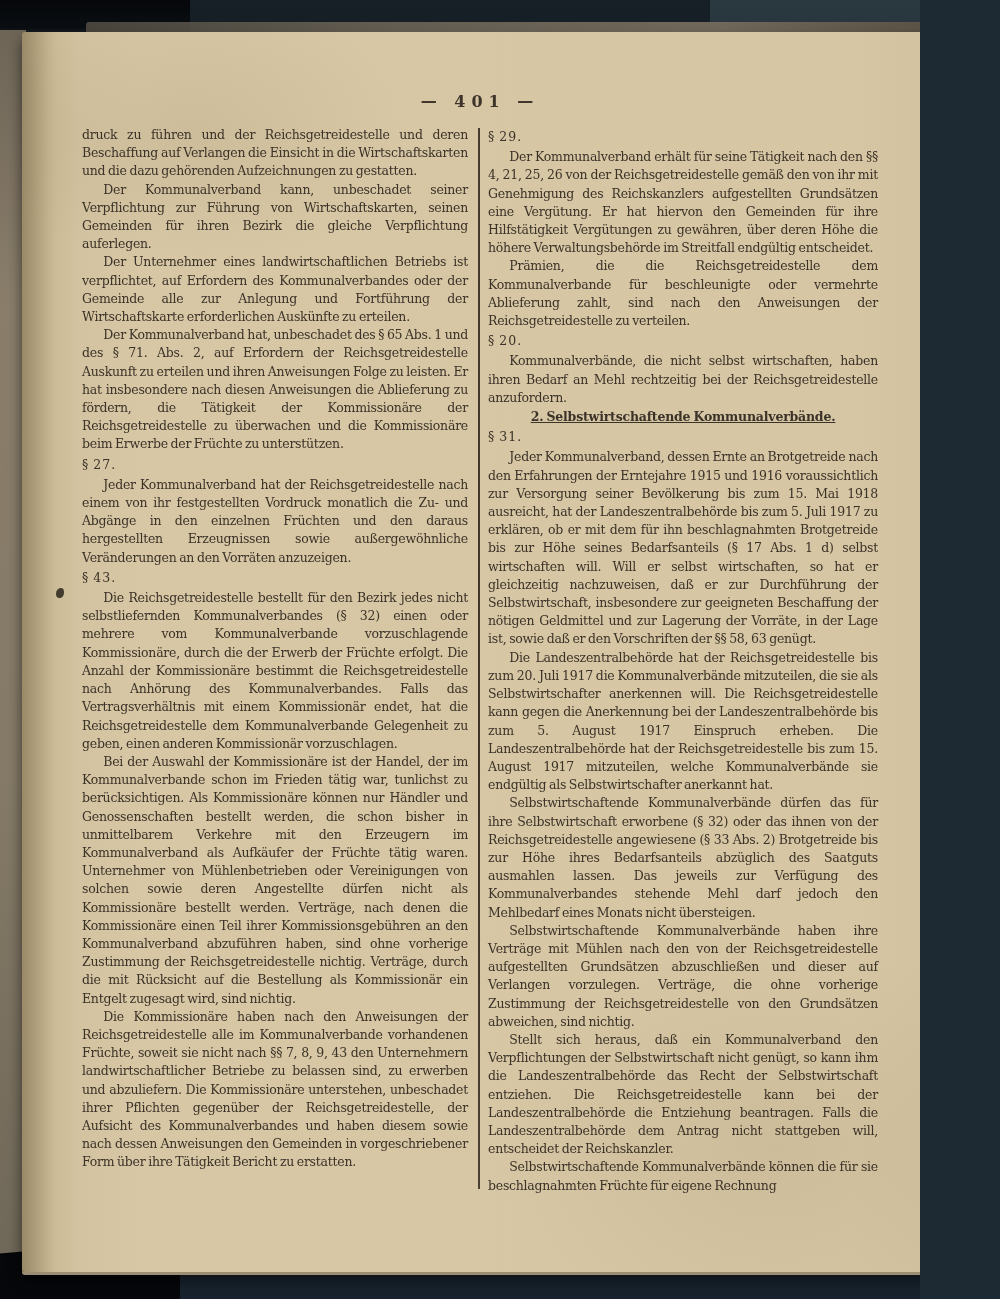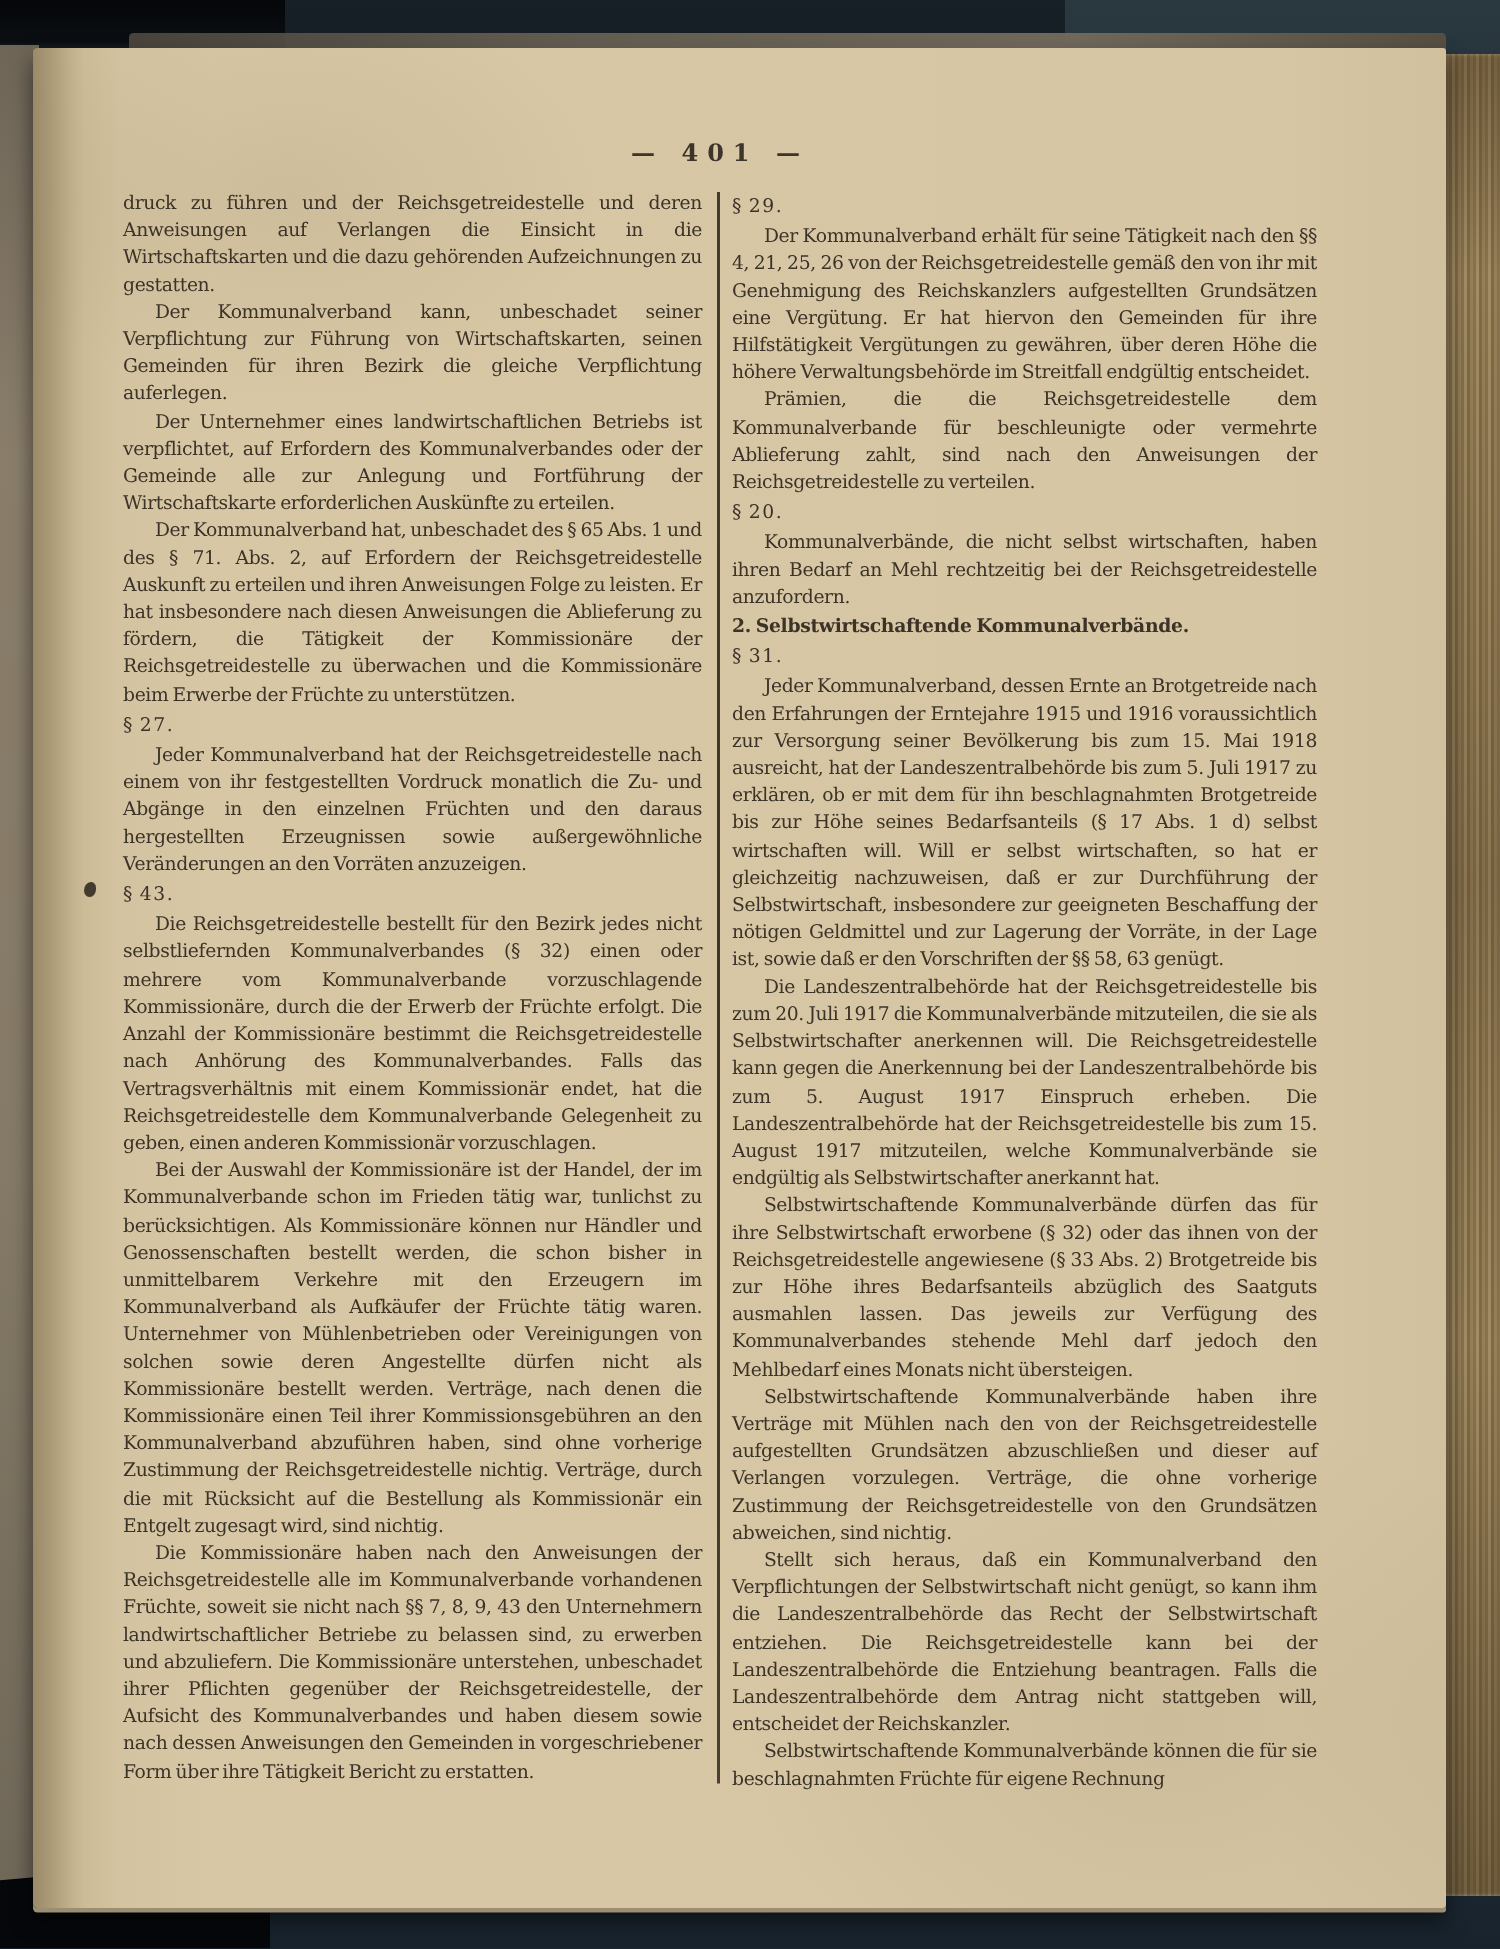--- a/index.html
+++ b/index.html
@@ -2,21 +2,21 @@
 <html lang="de"><head>
 <meta charset="utf-8">
 <style>
   html,body{margin:0;padding:0;}
   body{
     width:1000px;height:1299px;
     font-family:"DejaVu Serif","Liberation Serif",serif;
     background:#1e2a33;
   }
   .scene{
-    position:relative;width:1000px;height:1299px;overflow:hidden;
+    position:relative;width:920px;height:1299px;overflow:hidden;
     background:linear-gradient(180deg,#2a3840 0%,#243039 8%,#222e36 60%,#1b2731 96%,#17222c 100%);
   }
   
   .corner-tl{position:absolute;left:0;top:0;width:190px;height:40px;
     background:linear-gradient(180deg,#05070a 0%,#0a0e12 70%,rgba(10,14,18,0) 100%);}
   .corner-tl2{position:absolute;left:150px;top:0;width:560px;height:30px;background:#10181e;opacity:.75;}
   .corner-bl{position:absolute;left:-30px;bottom:-18px;width:210px;height:70px;background:#05070a;transform:skewY(-5deg);}
   
   .under-left{position:absolute;left:0;top:30px;width:26px;height:1242px;
     background:linear-gradient(180deg,#6e6557 0%,#8a7e6b 22%,#857a67 60%,#6f6758 100%);}
@@ -52,41 +52,41 @@
   .cols{display:flex;align-items:stretch;}
   .col{font-size:12.5px;line-height:18.2px;letter-spacing:-0.25px;word-spacing:-1px;
     text-align:justify;hyphens:auto;-webkit-hyphens:auto;}
   .col.left{width:386px;}
   .col.right{width:390px;}
   .divider{width:2px;background:linear-gradient(180deg,#453c2d 0%,#3e3527 60%,#4a4132 100%);margin:2px 8px 6px 10px;}
   .block{margin:0;}
   .block.para{text-indent:1.7em;}
   .block.cont{text-indent:0;}
   .block.section{text-align:left;text-indent:0;margin:2px 0 2px 0;letter-spacing:1px;}
-  .block.subheading{text-align:left;text-indent:0;font-weight:bold;margin:1px 0;letter-spacing:-0.2px;}
+  .block.subheading{text-align:center;text-indent:0;font-weight:bold;margin:1px 0;letter-spacing:-0.2px;text-decoration:underline;}
 </style>
 </head>
 <body>
 
 <div class="scene">
   <div class="corner-tl2"></div>
   <div class="corner-tl"></div>
   <div class="under-left"></div>
   <div class="top-band"></div>
   <div class="fore-edge"></div>
 
   <div class="paper">
     <div class="fold"></div>
     <div class="ink-speck"></div>
 
     <div class="content">
       <div class="page-number">—  401  —</div>
       <div class="cols">
         <div class="col left" id="col-left" lang="de">
-            <div class="block cont">druck zu führen und der Reichsgetreidestelle und deren Anweisungen auf Verlangen die Einsicht in die Wirtschaftskarten und die dazu gehörenden Aufzeichnungen zu gestatten.</div>
+            <div class="block cont">druck zu führen und der Reichsgetreidestelle und deren Beschaffung auf Verlangen die Einsicht in die Wirtschaftskarten und die dazu gehörenden Aufzeichnungen zu gestatten.</div>
             <div class="block para">Der Kommunalverband kann, unbeschadet seiner Verpflichtung zur Führung von Wirtschaftskarten, seinen Gemeinden für ihren Bezirk die gleiche Verpflichtung auferlegen.</div>
             <div class="block para">Der Unternehmer eines landwirtschaftlichen Betriebs ist verpflichtet, auf Erfordern des Kommunalverbandes oder der Gemeinde alle zur Anlegung und Fortführung der Wirtschaftskarte erforderlichen Auskünfte zu erteilen.</div>
             <div class="block para">Der Kommunalverband hat, unbeschadet des § 65 Abs. 1 und des § 71. Abs. 2, auf Erfordern der Reichsgetreidestelle Auskunft zu erteilen und ihren Anweisungen Folge zu leisten. Er hat insbesondere nach diesen Anweisungen die Ablieferung zu fördern, die Tätigkeit der Kommissionäre der Reichsgetreidestelle zu überwachen und die Kommissionäre beim Erwerbe der Früchte zu unterstützen.</div>
             <div class="block section">§ 27.</div>
             <div class="block para">Jeder Kommunalverband hat der Reichsgetreidestelle nach einem von ihr festgestellten Vordruck monatlich die Zu- und Abgänge in den einzelnen Früchten und den daraus hergestellten Erzeugnissen sowie außergewöhnliche Veränderungen an den Vorräten anzuzeigen.</div>
             <div class="block section">§ 43.</div>
             <div class="block para">Die Reichsgetreidestelle bestellt für den Bezirk jedes nicht selbstliefernden Kommunalverbandes (§ 32) einen oder mehrere vom Kommunalverbande vorzuschlagende Kommissionäre, durch die der Erwerb der Früchte erfolgt. Die Anzahl der Kommissionäre bestimmt die Reichsgetreidestelle nach Anhörung des Kommunalverbandes. Falls das Vertragsverhältnis mit einem Kommissionär endet, hat die Reichsgetreidestelle dem Kommunalverbande Gelegenheit zu geben, einen anderen Kommissionär vorzuschlagen.</div>
             <div class="block para">Bei der Auswahl der Kommissionäre ist der Handel, der im Kommunalverbande schon im Frieden tätig war, tunlichst zu berücksichtigen. Als Kommissionäre können nur Händler und Genossenschaften bestellt werden, die schon bisher in unmittelbarem Verkehre mit den Erzeugern im Kommunalverband als Aufkäufer der Früchte tätig waren. Unternehmer von Mühlenbetrieben oder Vereinigungen von solchen sowie deren Angestellte dürfen nicht als Kommissionäre bestellt werden. Verträge, nach denen die Kommissionäre einen Teil ihrer Kommissionsgebühren an den Kommunalverband abzuführen haben, sind ohne vorherige Zustimmung der Reichsgetreidestelle nichtig. Verträge, durch die mit Rücksicht auf die Bestellung als Kommissionär ein Entgelt zugesagt wird, sind nichtig.</div>
             <div class="block para">Die Kommissionäre haben nach den Anweisungen der Reichsgetreidestelle alle im Kommunalverbande vorhandenen Früchte, soweit sie nicht nach §§ 7, 8, 9, 43 den Unternehmern landwirtschaftlicher Betriebe zu belassen sind, zu erwerben und abzuliefern. Die Kommissionäre unterstehen, unbeschadet ihrer Pflichten gegenüber der Reichsgetreidestelle, der Aufsicht des Kommunalverbandes und haben diesem sowie nach dessen Anweisungen den Gemeinden in vorgeschriebener Form über ihre Tätigkeit Bericht zu erstatten.</div>
           </div>

